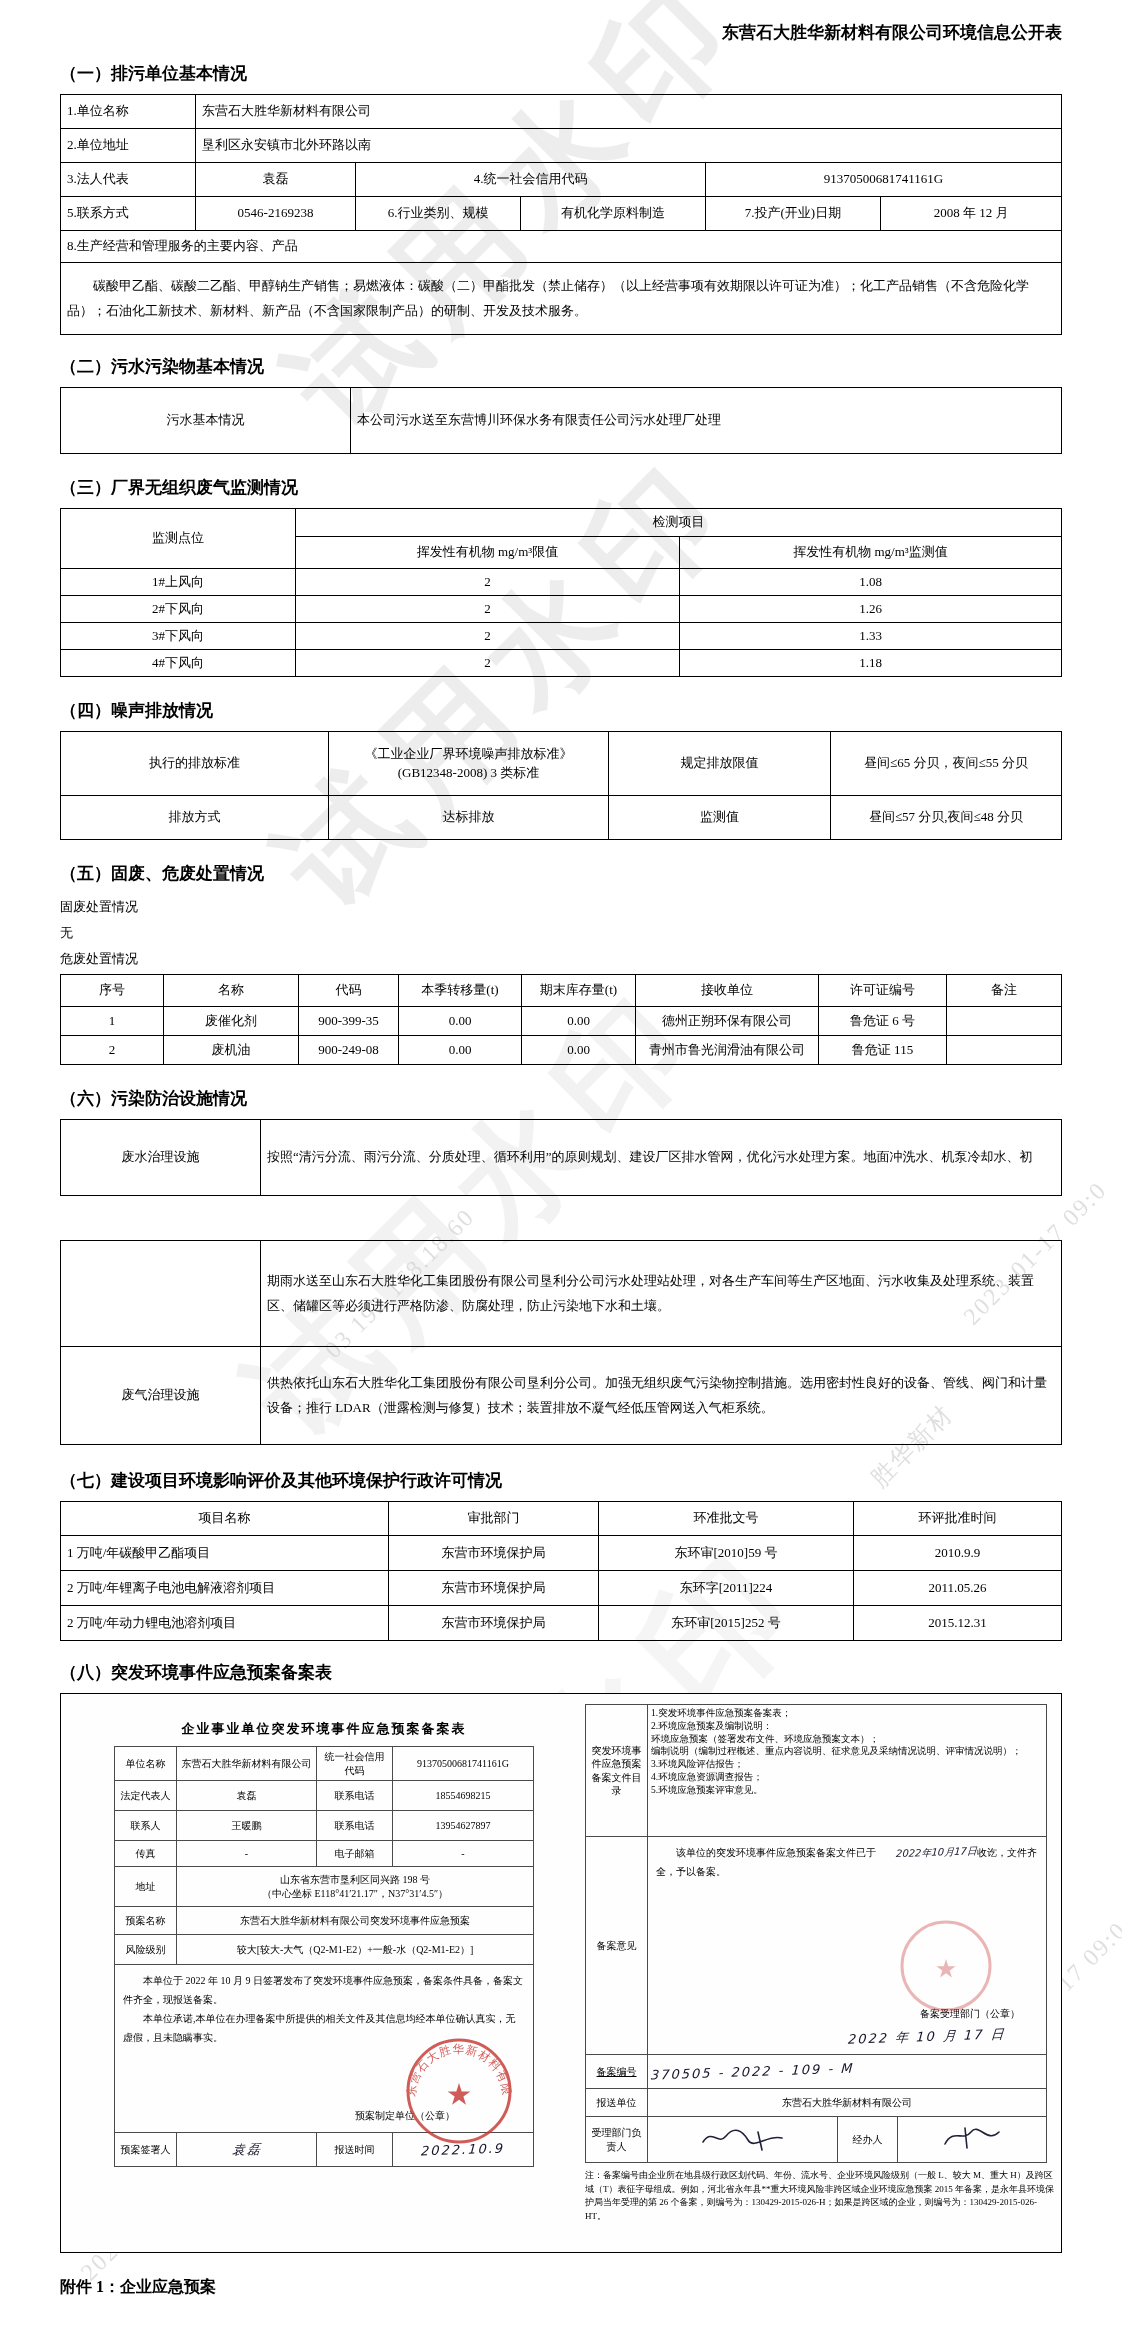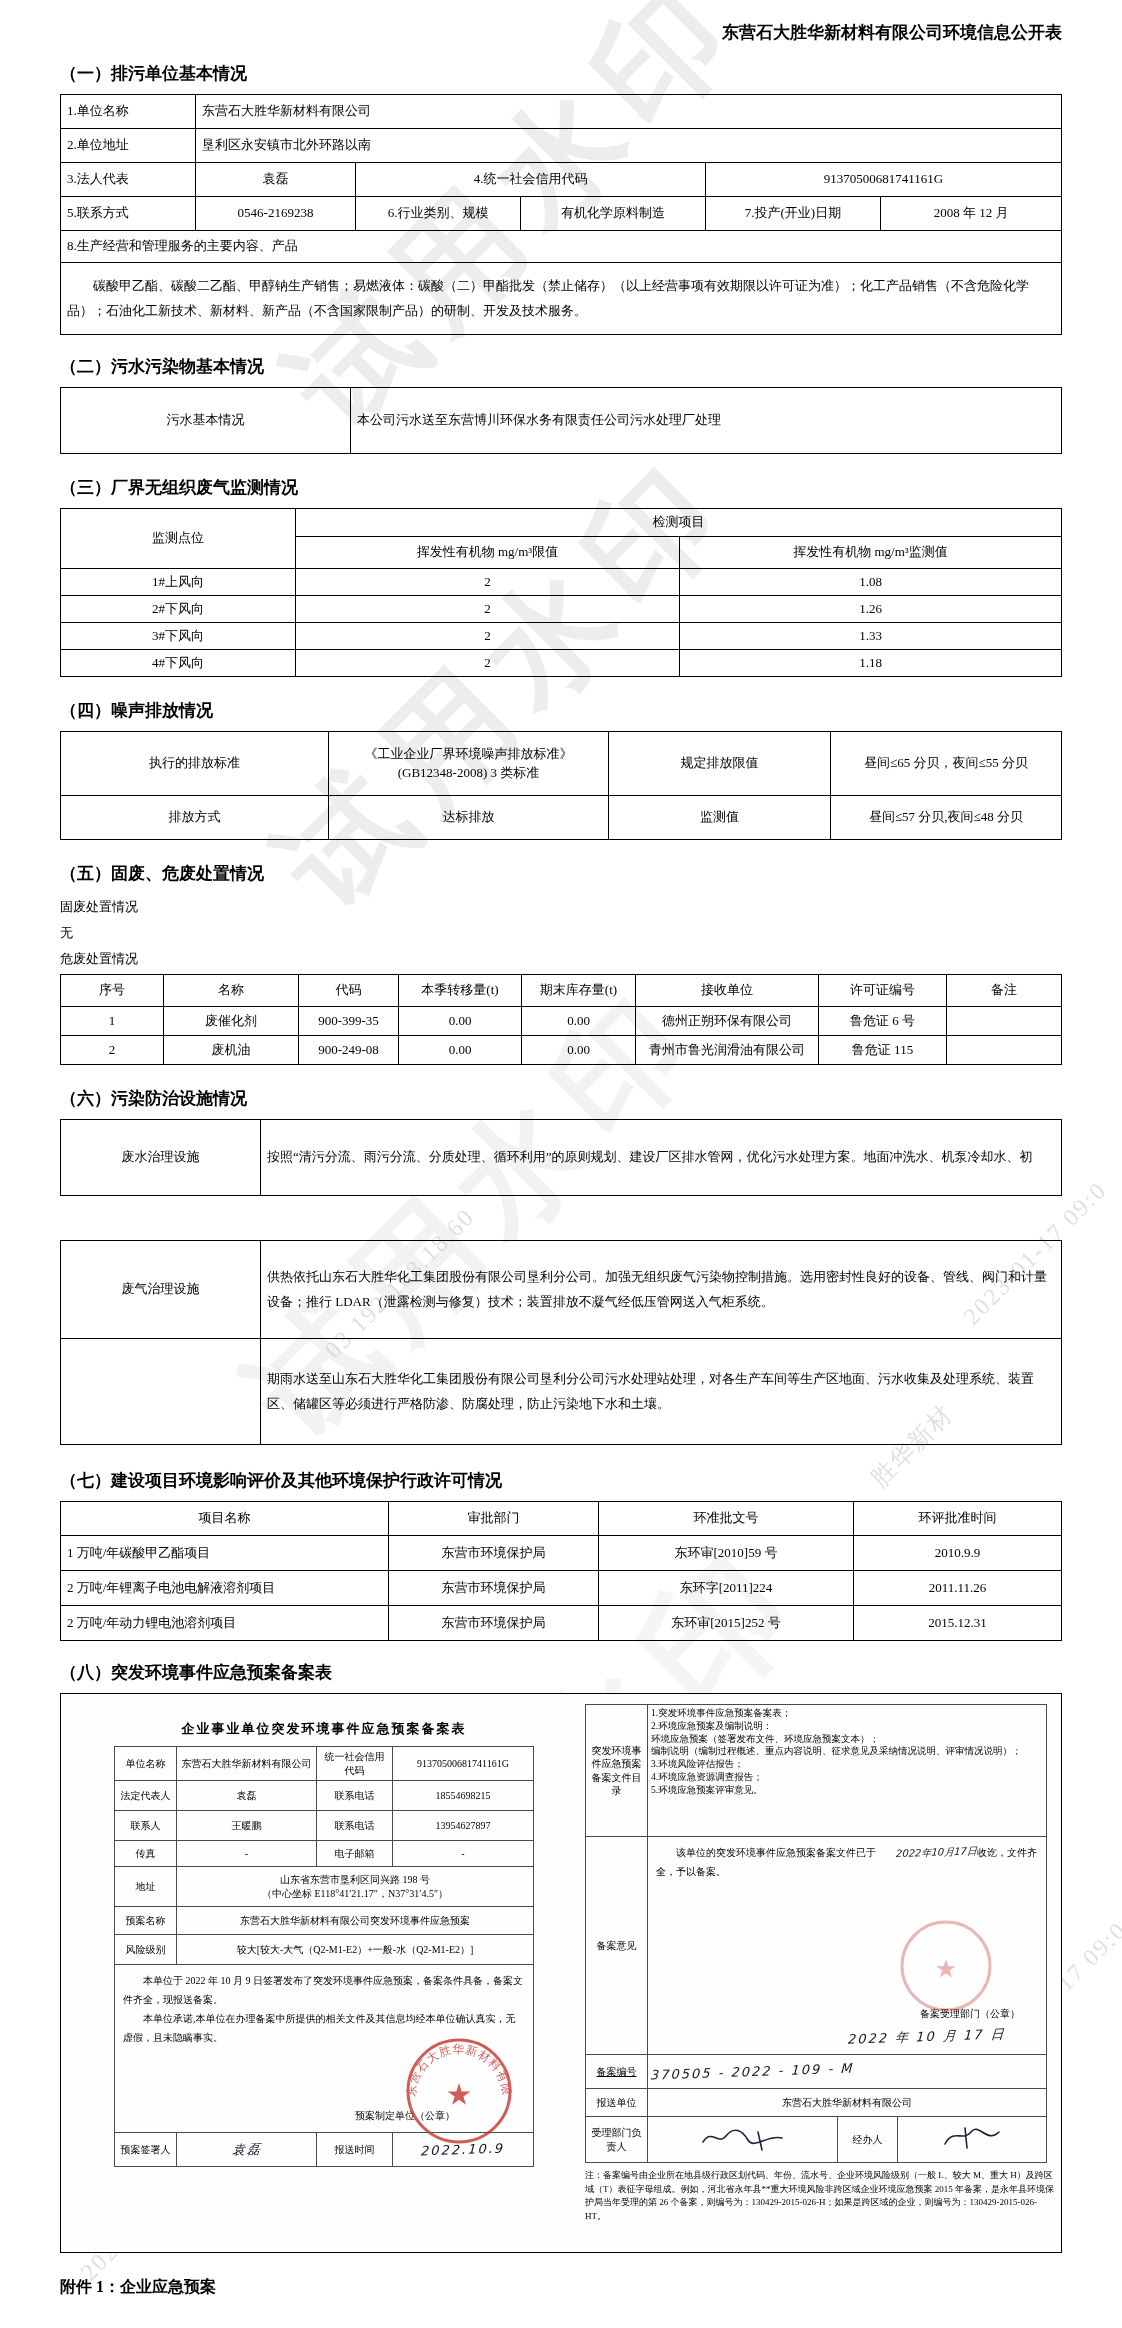--- a/index.html
+++ b/index.html
@@ -238,27 +238,27 @@
         <td class="para">按照“清污分流、雨污分流、分质处理、循环利用”的原则规划、建设厂区排水管网，优化污水处理方案。地面冲洗水、机泵冷却水、初</td>
       </tr>
     </tbody>
       </table>
     <table style="margin-top:44px;">
       <colgroup>
           <col style="width:200px">
           <col>
         </colgroup>
       <tbody>
-          <tr style="height:98px;">
+          <tr style="height:106px;">
+        <td></td>
+        <td class="para">期雨水送至山东石大胜华化工集团股份有限公司垦利分公司污水处理站处理，对各生产车间等生产区地面、污水收集及处理系统、装置区、储罐区等必须进行严格防渗、防腐处理，防止污染地下水和土壤。</td>
+      </tr>
+      <tr style="height:98px;">
         <td>废气治理设施</td>
         <td class="para">供热依托山东石大胜华化工集团股份有限公司垦利分公司。加强无组织废气污染物控制措施。选用密封性良好的设备、管线、阀门和计量设备；推行 LDAR（泄露检测与修复）技术；装置排放不凝气经低压管网送入气柜系统。</td>
-      </tr>
-      <tr style="height:106px;">
-        <td></td>
-        <td class="para">期雨水送至山东石大胜华化工集团股份有限公司垦利分公司污水处理站处理，对各生产车间等生产区地面、污水收集及处理系统、装置区、储罐区等必须进行严格防渗、防腐处理，防止污染地下水和土壤。</td>
       </tr>
     </tbody>
       </table>
 
     <div class="sec-head" style="margin-top:24px;">（七）建设项目环境影响评价及其他环境保护行政许可情况</div>
     <table>
       <colgroup>
           <col style="width:328px">
           <col style="width:210px">
           <col style="width:255px">
@@ -274,21 +274,21 @@
       <tr style="height:35px;">
         <td class="tl">1 万吨/年碳酸甲乙酯项目</td>
         <td>东营市环境保护局</td>
         <td>东环审[2010]59 号</td>
         <td>2010.9.9</td>
       </tr>
       <tr style="height:35px;">
         <td class="tl">2 万吨/年锂离子电池电解液溶剂项目</td>
         <td>东营市环境保护局</td>
         <td>东环字[2011]224</td>
-        <td>2011.11.26</td>
+        <td>2011.05.26</td>
       </tr>
       <tr style="height:35px;">
         <td class="tl">2 万吨/年动力锂电池溶剂项目</td>
         <td>东营市环境保护局</td>
         <td>东环审[2015]252 号</td>
         <td>2015.12.31</td>
       </tr>
     </tbody>
       </table>
 

